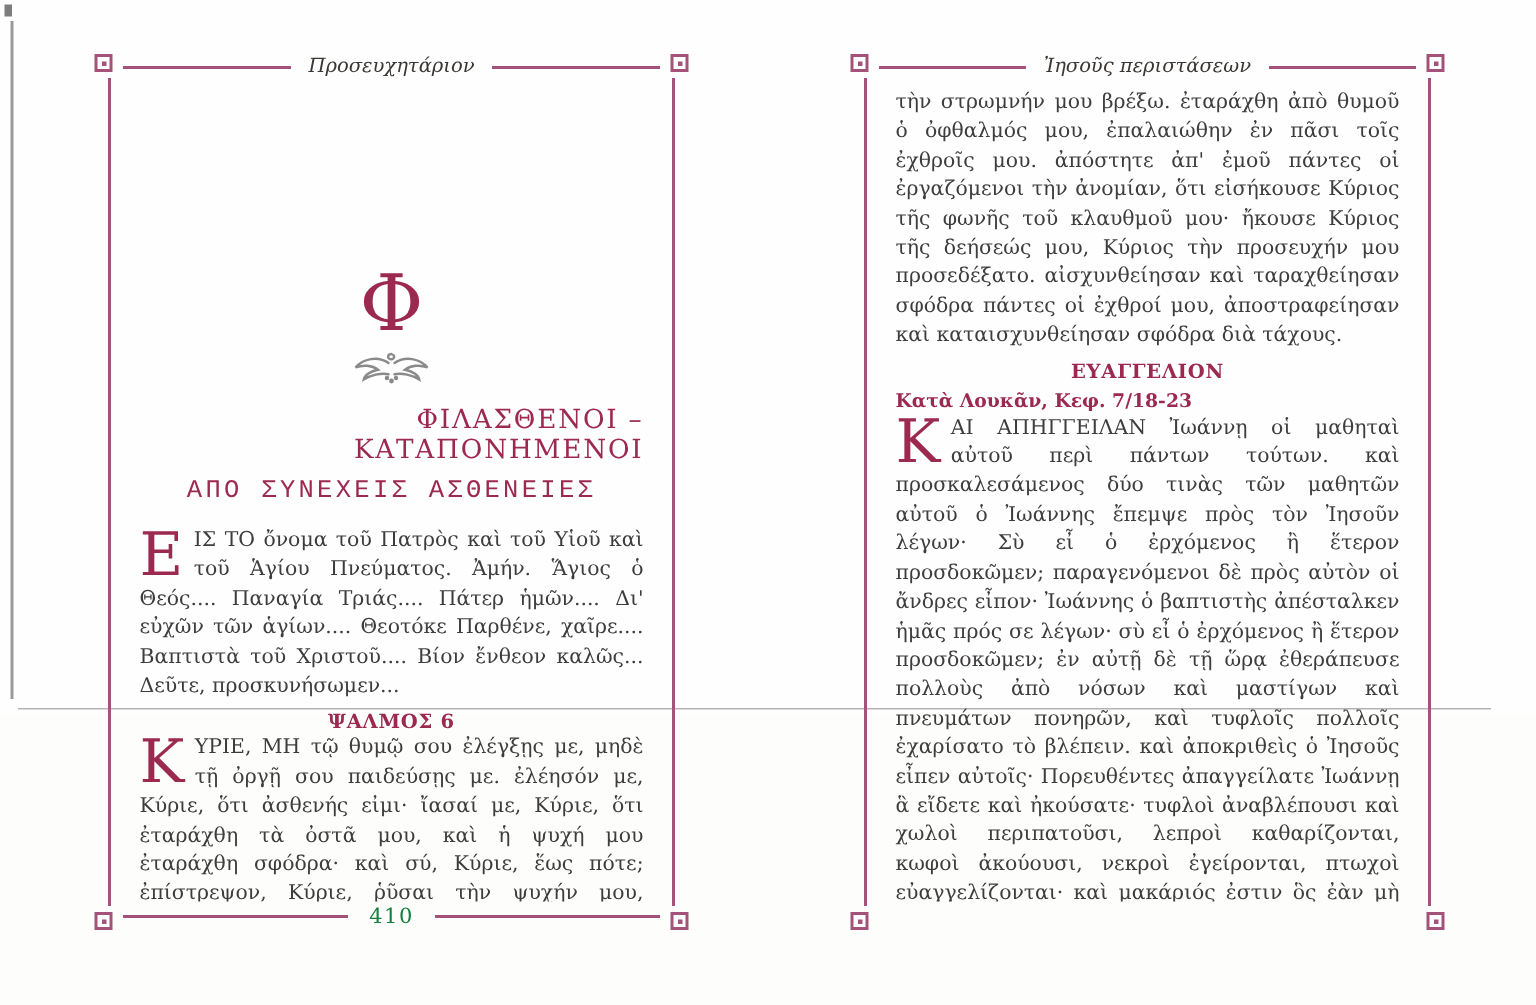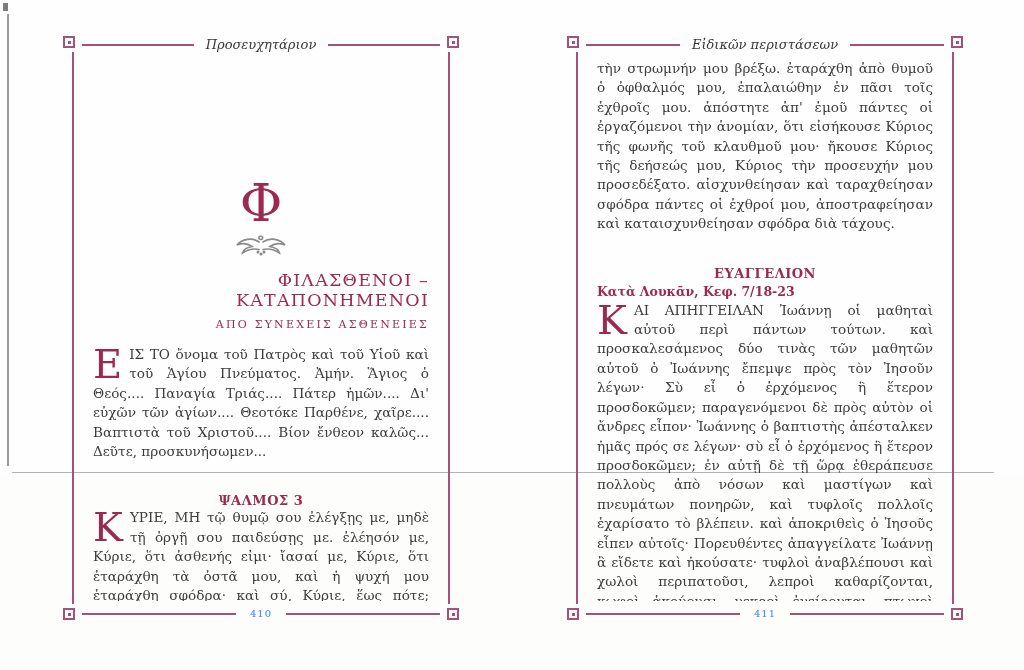--- a/index.html
+++ b/index.html
@@ -26,46 +26,46 @@
 
   .frame-left,.frame-right{position:absolute;top:7px;bottom:7px;width:2px;background:var(--frame);}
   .frame-left{left:0;}
   .frame-right{right:0;}
 
   .frame-top,.frame-bottom{position:absolute;left:10px;right:10px;display:flex;align-items:center;}
   .frame-top{top:-8px;}
   .frame-bottom{bottom:-8px;}
   .frame-line{flex:1;height:2px;background:var(--frame);}
   .running-header{font-style:italic;font-size:13px;color:#3a3634;padding:0 12px;white-space:nowrap;}
-  .page-number{font-size:10px;color:#3b82f6;padding:0 14px;letter-spacing:1px;}
+  .page-number{font-size:14px;color:#15803d;padding:0 14px;letter-spacing:1px;}
 
   .corner{position:absolute;width:12px;height:12px;border:2px solid var(--frame);background:var(--paper);}
   .corner::after{content:'';position:absolute;left:3px;top:3px;width:3px;height:3px;background:var(--frame);}
   .c-tl{left:-9px;top:-9px;}
   .c-tr{right:-9px;top:-9px;}
   .c-bl{left:-9px;bottom:-9px;}
   .c-br{right:-9px;bottom:-9px;}
 
   .content{position:absolute;left:21px;right:21px;top:14px;bottom:10px;overflow:hidden;color:var(--body);}
 
   
   .phi-initial{display:block;text-align:center;margin-top:118px;font-size:52px;line-height:52px;color:var(--maroon);}
   .ornament-wrap{text-align:center;margin-top:4px;}
   .section-title{margin-top:9px;text-align:right;font-size:17.5px;letter-spacing:1.2px;color:var(--maroon);}
-  .section-subtitle{margin-top:8px;text-align:right;font-size:11px;letter-spacing:2.2px;color:var(--maroon);}
+  .section-subtitle{margin-top:8px;text-align:center;font-size:17px;letter-spacing:2.2px;color:var(--maroon);font-family:Liberation Mono, monospace;}
   .purpose-line{margin-top:11px;text-align:center;font-size:10px;letter-spacing:2.4px;color:var(--graycaps);}
 
   
   .para{font-size:13.6px;line-height:19.4px;text-align:justify;color:var(--body);}
   .opening-para{margin-top:14px;}
   .dropcap{float:left;font-size:40px;line-height:34px;padding:2px 7px 0 0;color:var(--maroon);}
 
   .minor-heading{margin-top:11px;text-align:center;font-size:13px;font-weight:bold;color:var(--maroon);letter-spacing:0.5px;}
   .minor-subheading{margin-top:3px;font-size:12.5px;font-weight:bold;color:var(--maroon);}
-  .heading-gap{margin-top:32px;}
+  .heading-gap{margin-top:7px;}
 
   .gospel-para{margin-top:2px;}
 </style>
 </head>
 <body>
 
 <div class="stage">
 
   <div class="scan-edge-left"></div>
   <div class="scan-notch"></div>
@@ -105,47 +105,42 @@
         </svg>
       </div>
 
       <div class="section-title">ΦΙΛΑΣΘΕΝΟΙ – ΚΑΤΑΠΟΝΗΜΕΝΟΙ</div>
       <div class="section-subtitle">ΑΠΟ ΣΥΝΕΧΕΙΣ ΑΣΘΕΝΕΙΕΣ</div>
 
       <p class="para opening-para">
         <span class="dropcap">Ε</span><span>ΙΣ ΤΟ ὄνομα τοῦ Πατρὸς καὶ τοῦ Υἱοῦ καὶ τοῦ Ἁγίου Πνεύματος. Ἀμήν. Ἅγιος ὁ Θεός.... Παναγία Τριάς.... Πάτερ ἡμῶν.... Δι' εὐχῶν τῶν ἁγίων.... Θεοτόκε Παρθένε, χαῖρε.... Βαπτιστὰ τοῦ Χριστοῦ.... Βίον ἔνθεον καλῶς... Δεῦτε, προσκυνήσωμεν...</span>
       </p>
 
-      <div class="minor-heading heading-gap">ΨΑΛΜΟΣ 3</div>
+      <div class="minor-heading heading-gap">ΨΑΛΜΟΣ 6</div>
 
       <p class="para">
         <span class="dropcap">Κ</span><span>ΥΡΙΕ, ΜΗ τῷ θυμῷ σου ἐλέγξῃς με, μηδὲ τῇ ὀργῇ σου παιδεύσῃς με. ἐλέησόν με, Κύριε, ὅτι ἀσθενής εἰμι· ἴασαί με, Κύριε, ὅτι ἐταράχθη τὰ ὀστᾶ μου, καὶ ἡ ψυχή μου ἐταράχθη σφόδρα· καὶ σύ, Κύριε, ἕως πότε; ἐπίστρεψον, Κύριε, ῥῦσαι τὴν ψυχήν μου, σῶσόν με ἕνεκεν τοῦ ἐλέους σου. ὅτι οὐκ ἔστιν ἐν τῷ θανάτῳ ὁ μνημονεύων σου· ἐν δὲ τῷ Ἅδῃ τίς ἐξομολογήσεταί σοι; ἐκοπίασα ἐν τῷ στεναγμῷ μου, λούσω καθ' ἑκάστην νύκτα τὴν κλίνην μου, ἐν δάκρυσί μου</span>
       </p>
     </div>
   </div>
 
   <div class="page page-right">
     <div class="frame-left"></div>
     <div class="frame-right"></div>
     <div class="corner c-tl"></div>
     <div class="corner c-tr"></div>
     <div class="corner c-bl"></div>
     <div class="corner c-br"></div>
 
     <div class="frame-top">
       <div class="frame-line"></div>
-      <span class="running-header">Εἰδικῶν περιστάσεων</span>
+      <span class="running-header">Ἰησοῦς περιστάσεων</span>
       <div class="frame-line"></div>
     </div>
 
-    <div class="frame-bottom">
-      <div class="frame-line"></div>
-      <span class="page-number">411</span>
-      <div class="frame-line"></div>
-    </div>
 
     <div class="content">
       <p class="para">τὴν στρωμνήν μου βρέξω. ἐταράχθη ἀπὸ θυμοῦ ὁ ὀφθαλμός μου, ἐπαλαιώθην ἐν πᾶσι τοῖς ἐχθροῖς μου. ἀπόστητε ἀπ' ἐμοῦ πάντες οἱ ἐργαζόμενοι τὴν ἀνομίαν, ὅτι εἰσήκουσε Κύριος τῆς φωνῆς τοῦ κλαυθμοῦ μου· ἤκουσε Κύριος τῆς δεήσεώς μου, Κύριος τὴν προσευχήν μου προσεδέξατο. αἰσχυνθείησαν καὶ ταραχθείησαν σφόδρα πάντες οἱ ἐχθροί μου, ἀποστραφείησαν καὶ καταισχυνθείησαν σφόδρα διὰ τάχους.</p>
 
       <div class="minor-heading heading-gap">ΕΥΑΓΓΕΛΙΟΝ</div>
       <div class="minor-subheading">Κατὰ Λουκᾶν, Κεφ. 7/18-23</div>
 
       <p class="para gospel-para">
         <span class="dropcap">Κ</span><span>ΑΙ ΑΠΗΓΓΕΙΛΑΝ Ἰωάννῃ οἱ μαθηταὶ αὐτοῦ περὶ πάντων τούτων. καὶ προσκαλεσάμενος δύο τινὰς τῶν μαθητῶν αὐτοῦ ὁ Ἰωάννης ἔπεμψε πρὸς τὸν Ἰησοῦν λέγων· Σὺ εἶ ὁ ἐρχόμενος ἢ ἕτερον προσδοκῶμεν; παραγενόμενοι δὲ πρὸς αὐτὸν οἱ ἄνδρες εἶπον· Ἰωάννης ὁ βαπτιστὴς ἀπέσταλκεν ἡμᾶς πρός σε λέγων· σὺ εἶ ὁ ἐρχόμενος ἢ ἕτερον προσδοκῶμεν; ἐν αὐτῇ δὲ τῇ ὥρᾳ ἐθεράπευσε πολλοὺς ἀπὸ νόσων καὶ μαστίγων καὶ πνευμάτων πονηρῶν, καὶ τυφλοῖς πολλοῖς ἐχαρίσατο τὸ βλέπειν. καὶ ἀποκριθεὶς ὁ Ἰησοῦς εἶπεν αὐτοῖς· Πορευθέντες ἀπαγγείλατε Ἰωάννῃ ἃ εἴδετε καὶ ἠκούσατε· τυφλοὶ ἀναβλέπουσι καὶ χωλοὶ περιπατοῦσι, λεπροὶ καθαρίζονται, κωφοὶ ἀκούουσι, νεκροὶ ἐγείρονται, πτωχοὶ εὐαγγελίζονται· καὶ μακάριός ἐστιν ὃς ἐὰν μὴ σκανδαλισθῇ ἐν ἐμοί.</span>
       </p>

